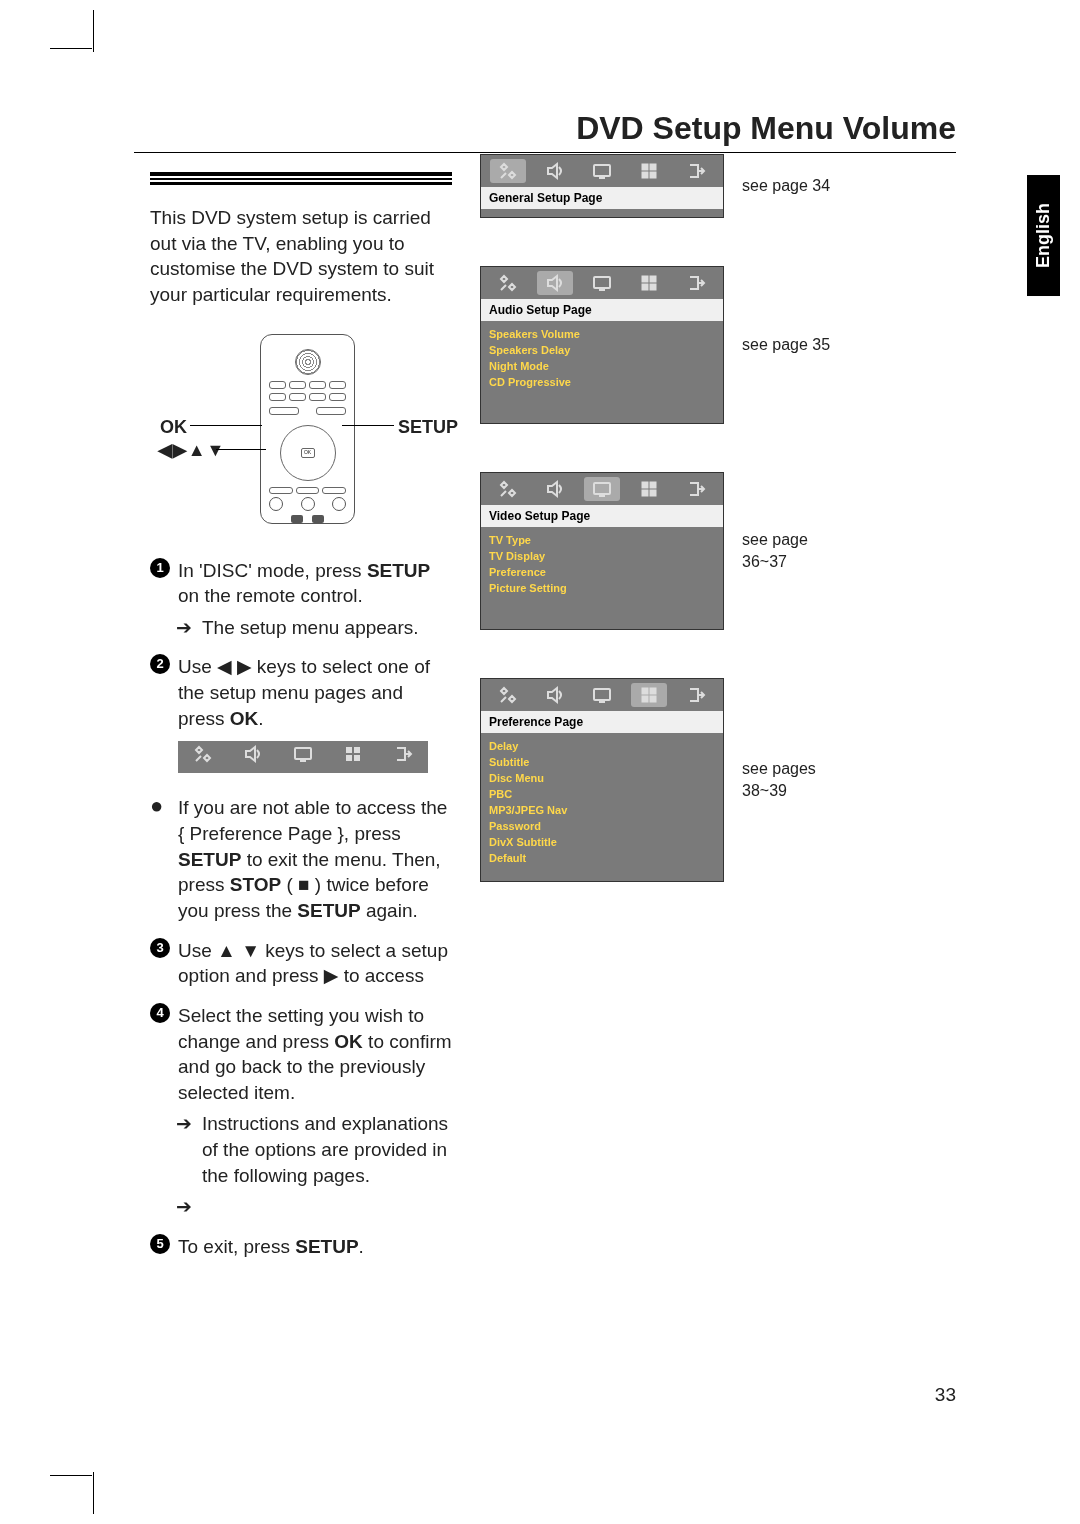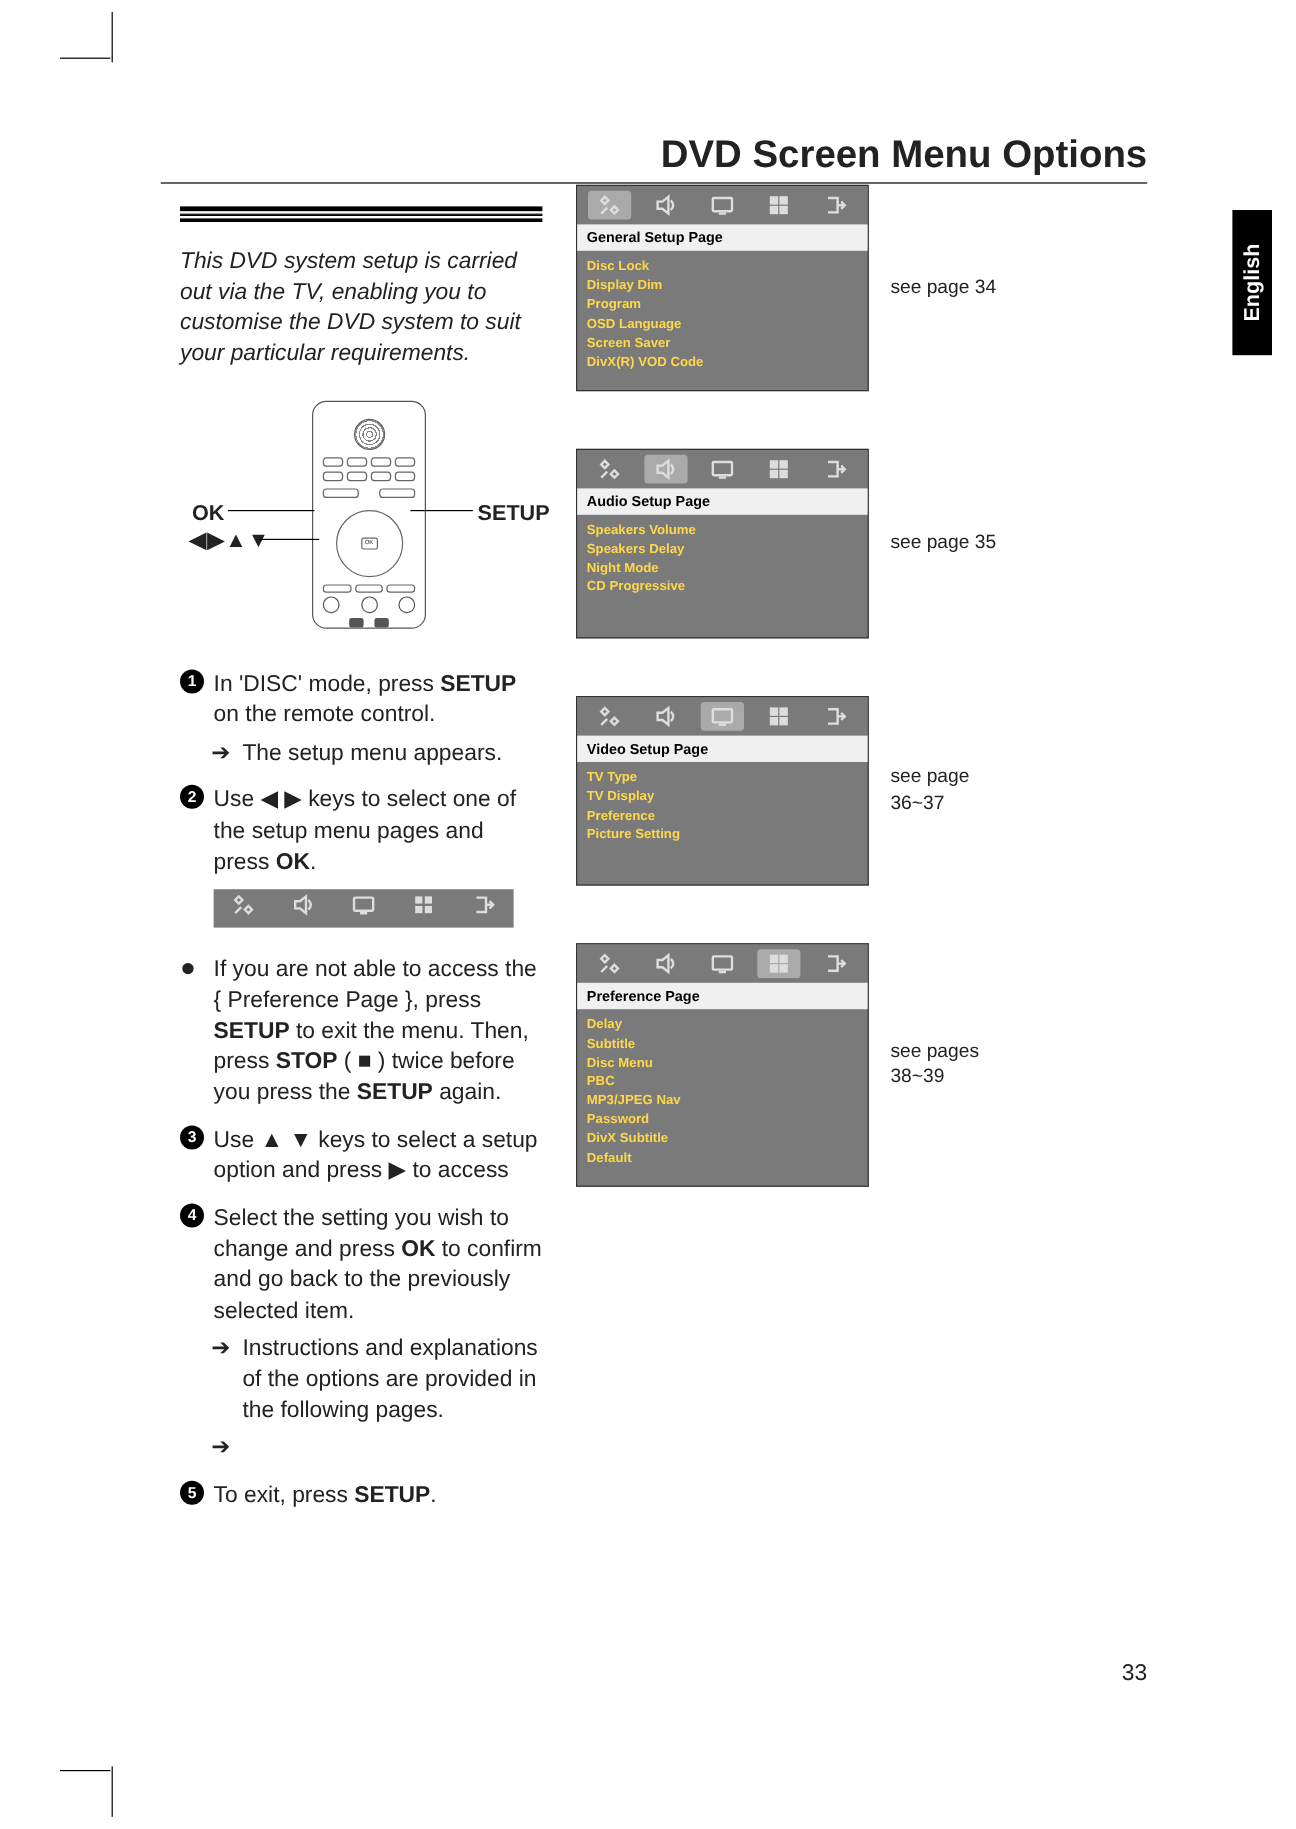--- a/index.html
+++ b/index.html
@@ -70,21 +70,21 @@
     font-size: 19px;
     line-height: 1.35;
   }
   .hrule { border-top: 4px solid #000; margin-bottom: 2px; }
   .hrule-thin { border-top: 1px solid #000; }
   .section-head {
     font-size: 22px;
     font-weight: 700;
     padding: 5px 0 5px 0;
   }
-  .intro { margin-top: 20px; font-style: italic; }
+  .intro { margin-top: 20px; }
 
   .remote-diagram {
     position: relative;
     height: 214px;
     margin-top: 18px;
     margin-bottom: 18px;
   }
   .remote-body {
     position: absolute;
     left: 110px; top: 8px;
@@ -225,21 +225,21 @@
 </head>
 <body>
 
 <div class="crop-marks">
   <span class="crop-tl-h"></span>
     <span class="crop-tl-v"></span>
   <span class="crop-bl-h"></span>
     <span class="crop-bl-v"></span>
 </div>
 
-<div class="page-title">DVD Screen Menu Options</div>
+<div class="page-title">DVD Setup Menu Volume</div>
 <div class="title-rule"></div>
 
 <div class="lang-tab">English</div>
 <div class="page-num">33</div>
 
 <div class="col-left">
   <div class="hrule"></div>
   <div class="hrule-thin"></div>
   <div class="hrule-thin"></div>
   <div class="hrule" style="border-top-width:3px;margin-top:2px"></div>
@@ -385,28 +385,20 @@
               <rect x="11" y="11" width="6" height="6" fill="currentColor"></rect>
             </svg>
           </div>
           <div class="ic" style="color: rgb(221, 221, 221);">
             <svg width="20" height="20" viewBox="0 0 20 20">
               <path d="M4 4 H12 V16 H4 M12 10 H18 M15 7 L18 10 L15 13" stroke="currentColor" stroke-width="2" fill="none"></path>
             </svg>
           </div>
         </div>
         <div class="panel-title-bar">General Setup Page</div>
-        <div class="panel-list">
-          <div>Disc Lock</div>
-          <div>Display Dim</div>
-          <div>Program</div>
-          <div>OSD Language</div>
-          <div>Screen Saver</div>
-          <div>DivX(R) VOD Code</div>
-        </div>
       </div>
       <div class="page-ref">see page 34</div>
     </div>
     <div class="panel-row">
       <div class="panel">
         <div class="iconbar">
           <div class="ic" style="color: rgb(221, 221, 221);">
             <svg width="20" height="20" viewBox="0 0 20 20">
               <path d="M3 17 L8 12 M6 3 L3 6 L6 9 L9 6 Z M14 11 L17 14 L14 17 L11 14 Z" stroke="currentColor" stroke-width="2" fill="none"></path>
             </svg>

